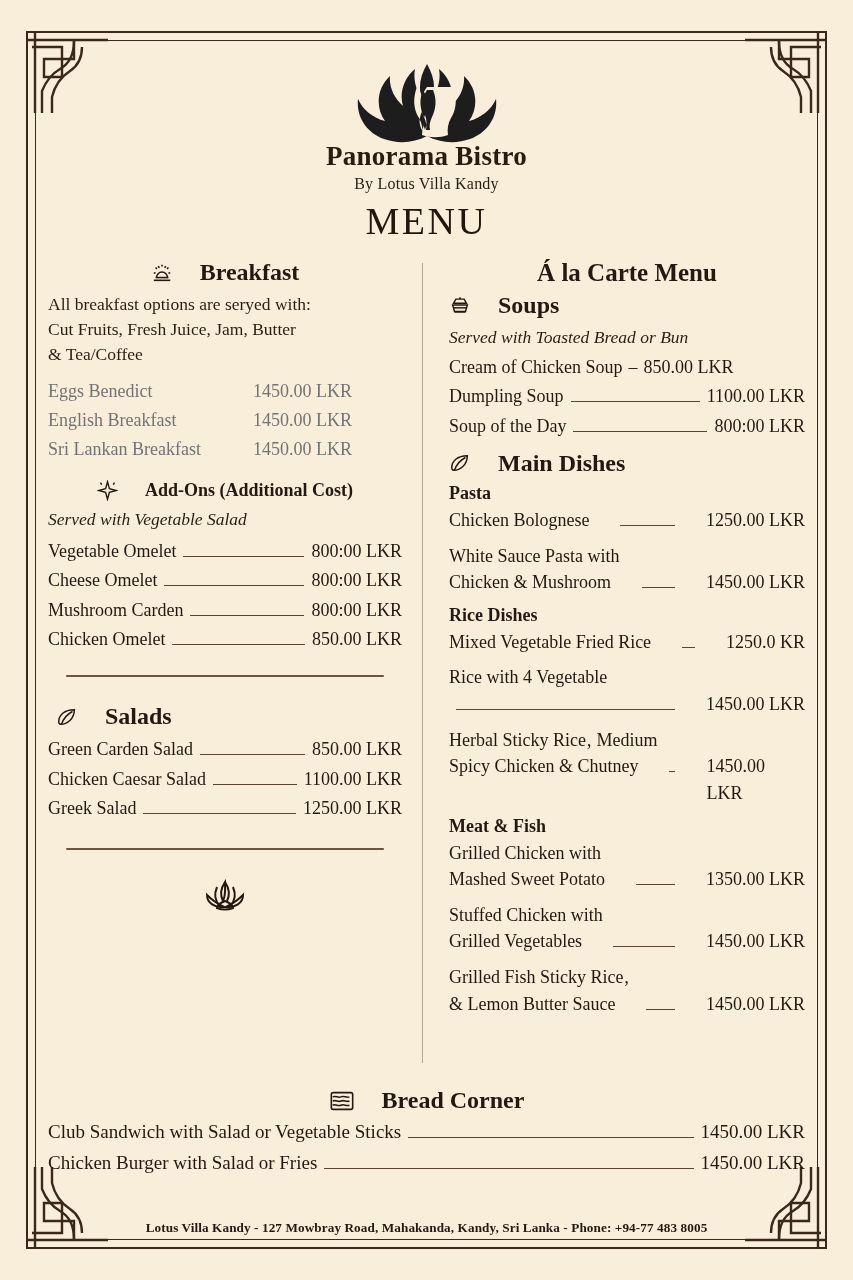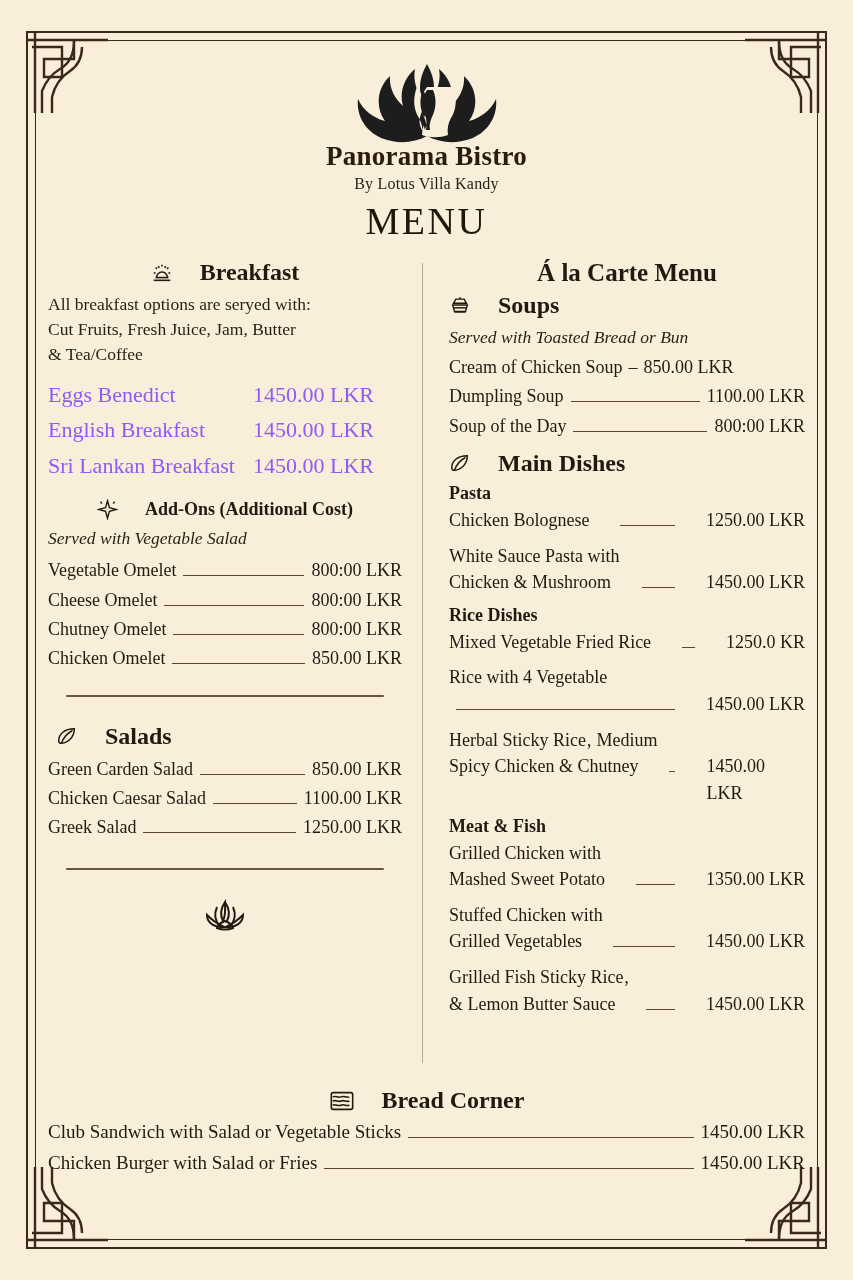--- a/index.html
+++ b/index.html
@@ -82,21 +82,21 @@
     margin-bottom:2px;
   }
   .row .nm { white-space:nowrap; }
   .row .dash {
     flex:1; height:0; border-top:1.3px solid #5a4432;
     margin:0 7px 6px 7px; min-width:8px;
   }
   .row .pr { white-space:nowrap; }
 
   
-  .row-fixed { display:flex; font-size:22px; line-height:1.62; color:#8b5cf6; }
+  .row-fixed { display:flex; font-size:18px; line-height:1.62; color:#737373; }
   .row-fixed .nm { width:205px; }
   .row-fixed .pr { }
 
   
   .mrow { font-size:18px; line-height:1.48; color:#241810; margin-bottom:9px; }
   .mrow .l1 { display:block; }
   .mrow .l2 { display:flex; align-items:baseline;gap:24px; }
   .mrow .l2 .nm { white-space:nowrap; }
   .mrow .l2 .dash { flex:1; height:0; border-top:1.3px solid #5a4432; margin:0 7px 6px 7px; min-width:6px; }
 
@@ -250,21 +250,21 @@
             <span class="nm">Vegetable Omelet</span>
             <span class="dash"></span>
             <span class="pr">800:00 LKR</span>
           </div>
           <div class="row">
             <span class="nm">Cheese Omelet</span>
             <span class="dash"></span>
             <span class="pr">800:00 LKR</span>
           </div>
           <div class="row">
-            <span class="nm">Chutney Omelet</span>
+            <span class="nm">Mushroom Carden</span>
             <span class="dash"></span>
             <span class="pr">800:00 LKR</span>
           </div>
           <div class="row">
             <span class="nm">Chicken Omelet</span>
             <span class="dash"></span>
             <span class="pr">850.00 LKR</span>
           </div>
         </div>
 
@@ -452,14 +452,15 @@
       </div>
       <div class="row">
         <span class="nm">Chicken Burger with Salad or Fries</span>
         <span class="dash"></span>
         <span class="pr">1450.00 LKR</span>
       </div>
     </div>
 
   </div>
 
+  <div class="footer-line">Lotus Villa Kandy - 127 Mowbray Road, Mahakanda, Kandy,  Sri Lanka  -  Phone: +94-77 483 8005</div>
 
 </div>
 
 </body></html>

